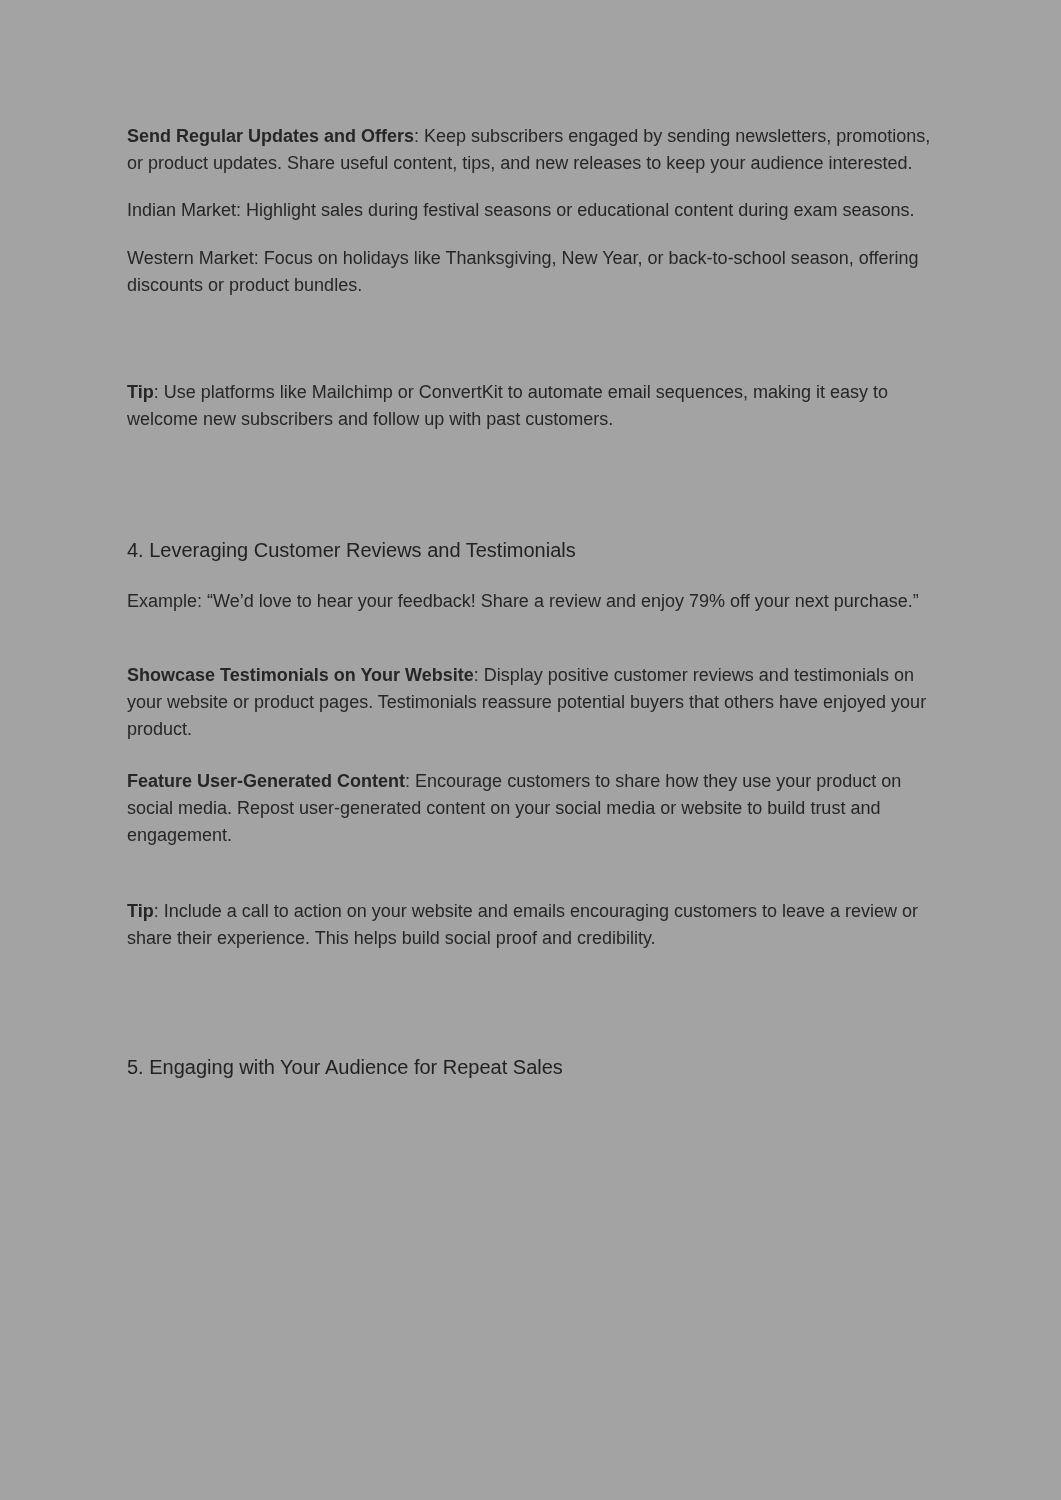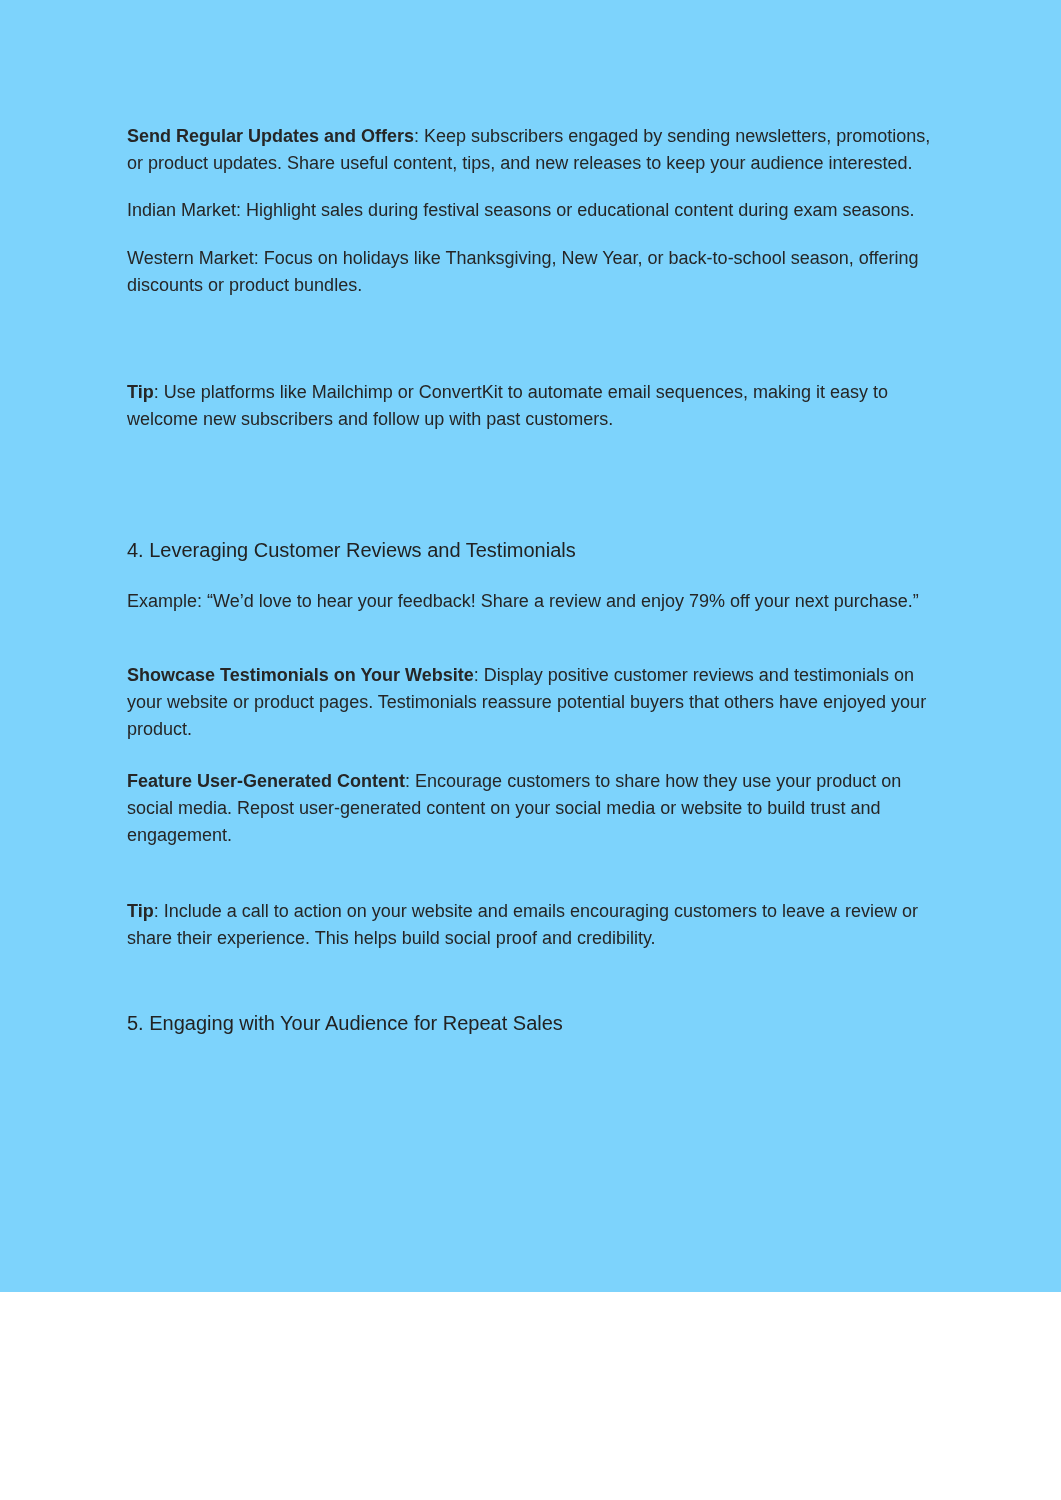--- a/index.html
+++ b/index.html
@@ -3,22 +3,22 @@
 <meta charset="utf-8">
 <style>
   html, body {
     margin: 0;
     padding: 0;
     background: #ffffff;
   }
   .page {
     position: relative;
     width: 1061px;
-    height: 1292px;
-    background: #7dd3fc;
+    height: 1500px;
+    background: #a3a3a3;
     overflow: hidden;
     font-family: "Liberation Sans", sans-serif;
     color: #262626;
     box-sizing: border-box;
     padding: 123px 127px 0 127px;
   }
   .doc-content {
     width: 807px;
   }
   .para {
@@ -57,16 +57,16 @@
 
 
     <p class="para" style="margin-top:24px"><span>Example: “We’d love to hear your feedback! Share a review and enjoy 79% off your next purchase.”</span></p>
 
     <p class="para" style="margin-top:47px"><b>Showcase Testimonials on Your Website</b><span>: Display positive customer reviews and testimonials on your website or product pages. Testimonials reassure potential buyers that others have enjoyed your product.</span></p>
 
     <p class="para" style="margin-top:25px"><b>Feature User-Generated Content</b><span>: Encourage customers to share how they use your product on social media. Repost user-generated content on your social media or website to build trust and engagement.</span></p>
 
     <p class="para" style="margin-top:49px"><b>Tip</b><span>: Include a call to action on your website and emails encouraging customers to leave a review or share their experience. This helps build social proof and credibility.</span></p>
 
-    <h2 class="h2" style="margin-top:58px">5. Engaging with Your Audience for Repeat Sales</h2>
+    <h2 class="h2" style="margin-top:102px">5. Engaging with Your Audience for Repeat Sales</h2>
 
   </div>
 </div>
 
 </body></html>

